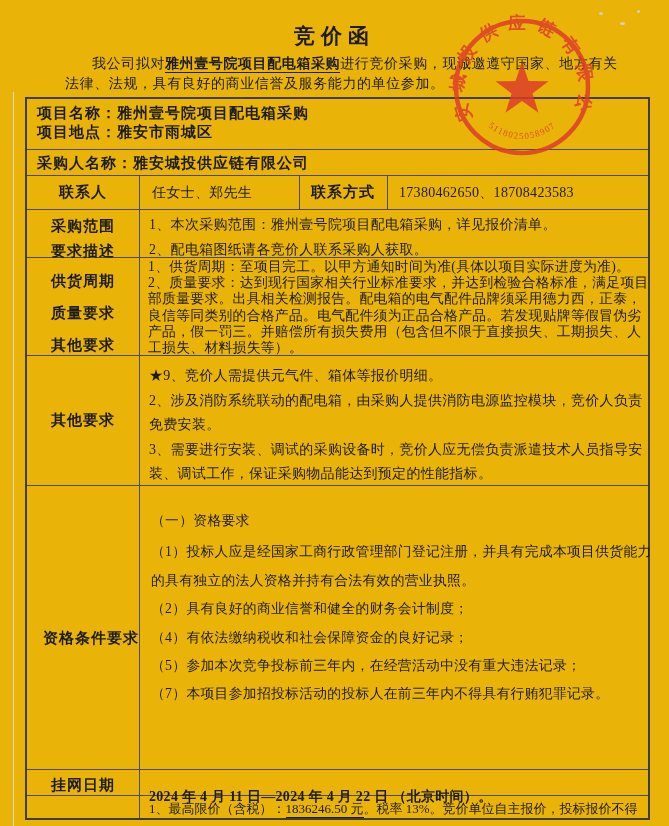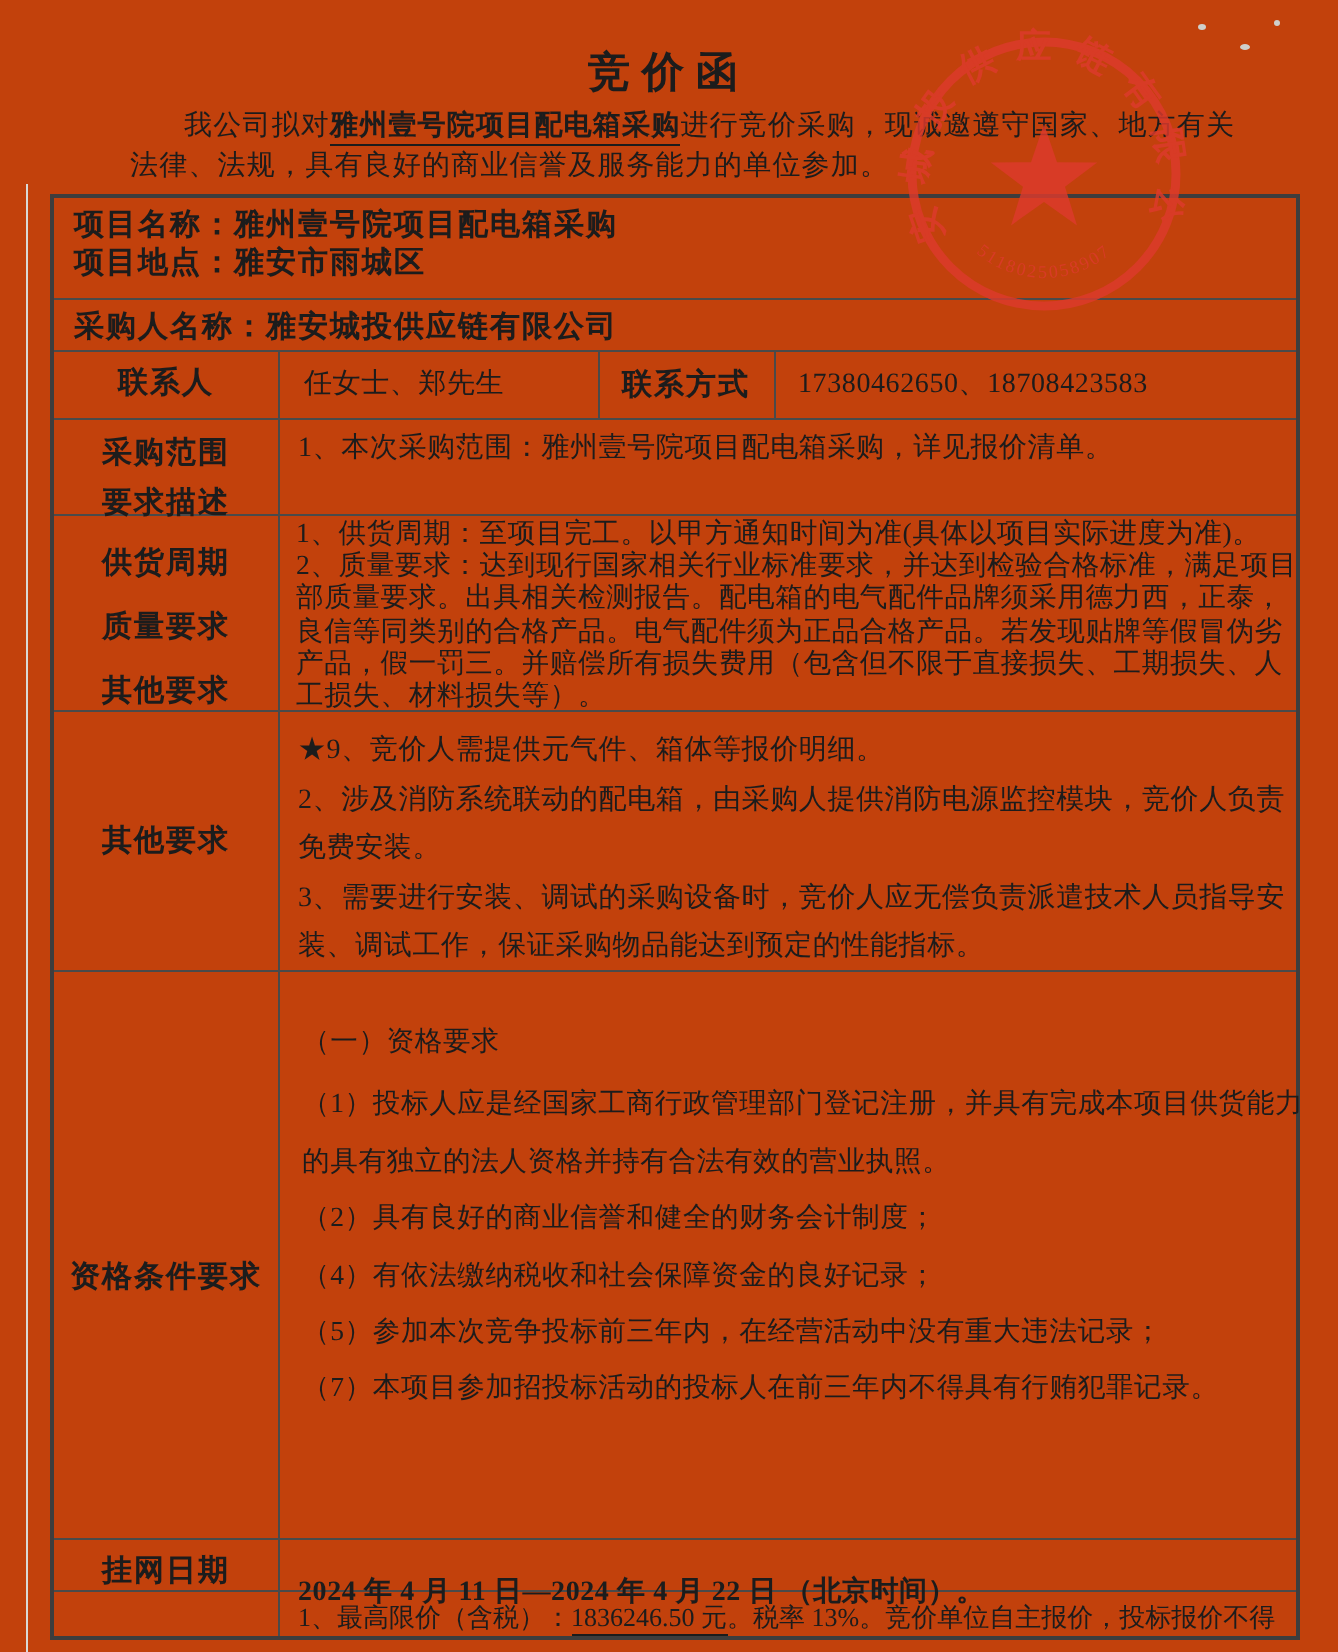--- a/index.html
+++ b/index.html
@@ -1,17 +1,17 @@
 <!DOCTYPE html>
 <html><head>
 <meta charset="utf-8">
 <style>
   html,body{margin:0;padding:0;}
   body{width:669px;height:826px;background:#ffffff;font-family:"Liberation Serif","DejaVu Serif",serif;color:#1c1c1c;}
-  .sheet{position:relative;width:669px;height:826px;background:#c2410c;overflow:hidden;}
+  .sheet{position:relative;width:669px;height:826px;background:#eab308;overflow:hidden;}
 
   .doc-title{position:absolute;top:22px;left:0;width:669px;text-align:center;
     font-size:21px;font-weight:bold;letter-spacing:6px;}
 
   .intro{position:absolute;left:65px;top:54px;width:560px;font-size:14px;line-height:20px;letter-spacing:0.6px;}
   .intro .l1{text-indent:27px;white-space:nowrap;}
   .intro .l2{white-space:nowrap;}
   .seg-u{font-weight:bold;border-bottom:1.5px solid #1c1c1c;padding-bottom:1px;}
 
   
@@ -37,21 +37,21 @@
   .scope-content{left:122px;top:113px;width:507px;line-height:25px;}
 
   .supply-label1{top:173px;}
   .supply-label2{top:205px;}
   .supply-label3{top:237px;}
   .supply-content{left:121px;top:160px;width:507px;line-height:16.2px;font-size:13.8px;}
 
   .other-label{top:312px;}
   .other-content{left:122px;top:265px;width:505px;line-height:24.6px;}
 
-  .qual-label{top:530px;}
+  .qual-label{top:530px;text-align:right;}
   .qual-content{left:124px;top:408px;width:505px;line-height:28.4px;font-size:13.8px;}
   .qual-content .heading{margin-bottom:3px;}
 
   .post-label{top:677px;}
   .post-content{left:122px;top:689px;line-height:18px;font-weight:bold;}
 
   .price-content{left:122px;top:701px;line-height:18px;font-size:13px;letter-spacing:0;}
   .price-u{border-bottom:1.5px solid #1c1c1c;padding-bottom:1px;}
 
   
@@ -100,20 +100,21 @@
 
     <div class="cellabel c-contact-label">联系人</div>
     <div class="celltext c-contact-val">任女士、郑先生</div>
     <div class="c-method-label">联系方式</div>
     <div class="celltext c-method-val">17380462650、18708423583</div>
 
     <div class="cellabel scope-label1">采购范围</div>
     <div class="cellabel scope-label2">要求描述</div>
     <div class="celltext scope-content">
       <p>1、本次采购范围：雅州壹号院项目配电箱采购，详见报价清单。</p>
+      <p>2、配电箱图纸请各竞价人联系采购人获取。</p>
     </div>
 
     <div class="cellabel supply-label1">供货周期</div>
     <div class="cellabel supply-label2">质量要求</div>
     <div class="cellabel supply-label3">其他要求</div>
     <div class="celltext supply-content">
       <p>1、供货周期：至项目完工。以甲方通知时间为准(具体以项目实际进度为准)。</p>
       <p>2、质量要求：达到现行国家相关行业标准要求，并达到检验合格标准，满足项目部质量要求。出具相关检测报告。配电箱的电气配件品牌须采用德力西，正泰，良信等同类别的合格产品。电气配件须为正品合格产品。若发现贴牌等假冒伪劣产品，假一罚三。并赔偿所有损失费用（包含但不限于直接损失、工期损失、人工损失、材料损失等）。</p>
     </div>
 

